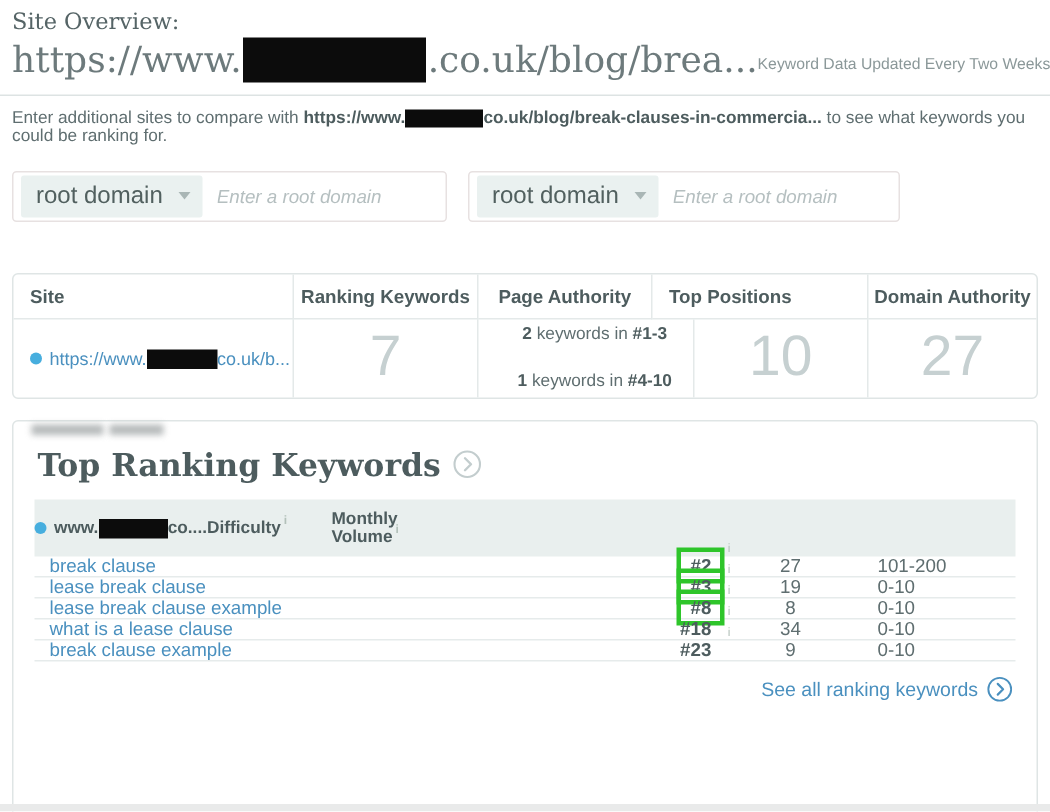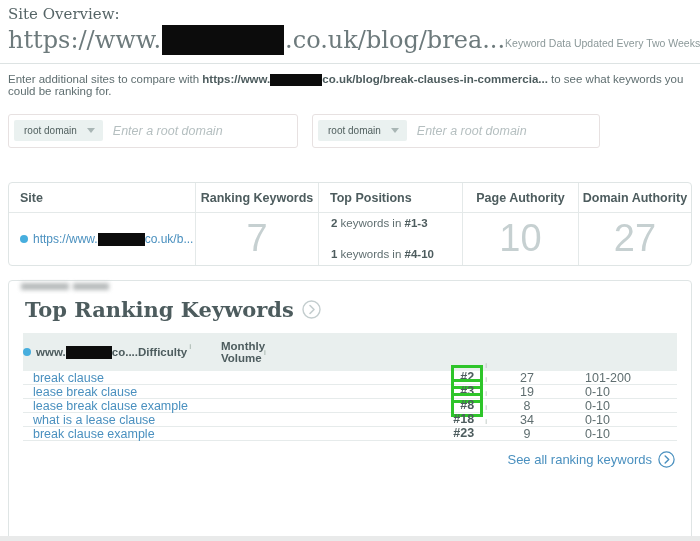--- a/index.html
+++ b/index.html
@@ -24,42 +24,42 @@
 
   
   .compare-intro { margin:9px 8px 0 8px; font-size:11.5px; color:#5f6e70; }
   .compare-intro b { color:#4d5c5e; }
 
   
   .form-row { display:flex; margin:17px 8px 0 8px; height:34px; }
   .input-group { display:flex; align-items:center; border:1px solid #e7e1e1; background:#fff; border-radius:3px; height:34px; }
   .input-group.g1 { width:290px; margin-right:14px; }
   .input-group.g2 { width:288px; margin-right:8px; }
-  .chip { display:flex; align-items:center; background:#eaf1f0; border-radius:2px; margin-left:5px; padding:5px 8px 5px 10px; font-size:10px; color:#51605f; cursor:pointer; }
+  .chip { display:flex; align-items:center; background:#eaf1f0; border-radius:2px; margin-left:5px; padding:5px 8px 5px 10px; font-size:16px; color:#51605f; cursor:pointer; }
   .caret { width:0; height:0; border-left:4px solid transparent; border-right:4px solid transparent; border-top:5px solid #a9b6b5; margin-left:10px; }
   .input-group input { border:none; outline:none; flex:1; min-width:0; font-size:12.5px; font-style:italic; color:#556466; padding:0 10px; font-family:"Liberation Sans", sans-serif; background:transparent; }
   .input-group input::placeholder { color:#b5bfc0; opacity:1; }
   .compare-btn { width:89px; height:34px; background:#abd7ee; color:#fff; border:none; border-radius:3px; font-size:12.5px; font-weight:bold; cursor:pointer; font-family:"Liberation Sans", sans-serif; }
 
   
   .summary-table { margin:34px 8px 0 8px; border:1px solid #dfe5e5; border-radius:4px; }
   .s-row { display:flex; }
   .s-cell { border-right:1px solid #e4e9e9; }
   .s-cell:last-child { border-right:none; }
   .c1 { width:187px; } .c2 { width:123px; } .c3 { width:144px; } .c4 { width:116px; } .c5 { flex:1; }
   .s-head .s-cell { font-size:12.5px; font-weight:bold; color:#4d5c5e; padding:8px 0 7px 0; text-align:center; border-bottom:1px solid #e4e9e9; }
   .s-head .c1, .s-head .c3 { text-align:left; padding-left:11px; }
   .s-body .s-cell { height:52px; display:flex; align-items:center; justify-content:center; }
   .s-body .c1 { justify-content:flex-start; padding-left:11px; }
   .big-num { font-size:38px; color:#c6d0d1; font-weight:400; }
   .dot { width:8px; height:8px; border-radius:50%; background:#47aede; display:inline-block; margin-right:5px; flex:none; }
   .site-link { font-size:12px; color:#4a90bf; text-decoration:none; white-space:nowrap; display:flex; align-items:center; cursor:pointer; }
   .top-pos { font-size:11.5px; color:#5f6e70; line-height:19px; padding-left:12px; }
   .top-pos b { color:#4d5c5e; }
-  .s-body .c3 { flex-direction:column; align-items:flex-start; justify-content:center;gap:12px; }
+  .s-body .c3 { flex-direction:column; align-items:center; justify-content:center;gap:12px; }
 
   
   .panel { position:relative; margin:14px 8px 0 8px; border:1px solid #dfe5e5; border-radius:4px; background:#fff; height:273px; }
   .smudge { position:absolute; top:2px; left:12px; width:48px; height:7px; background:#8f9596; filter:blur(2px); opacity:.65; }
   .smudge.s2 { left:64px; width:36px; }
   .panel-title-row { display:flex; align-items:center; margin:16px 0 11px 16px; }
   .panel-title { font-family:"DejaVu Serif", serif; font-weight:bold; font-size:21px; color:#4d5c5e; }
   .circle-arrow { margin-left:8px; cursor:pointer; }
 
   .k-table { margin:0 14px; }
@@ -115,22 +115,22 @@
           <span class="caret"></span>
         </div>
       <input type="text" placeholder="Enter a root domain" style="">
     </div>
   </div>
 
   <div class="summary-table">
     <div class="s-row s-head">
       <div class="s-cell c1">Site</div>
       <div class="s-cell c2">Ranking Keywords</div>
+      <div class="s-cell c4">Page Authority</div>
       <div class="s-cell c3">Top Positions</div>
-      <div class="s-cell c4">Page Authority</div>
       <div class="s-cell c5">Domain Authority</div>
     </div>
     <div class="s-row s-body">
       <div class="s-cell c1">
         <a class="site-link">
             <span class="dot"></span>
             <span>https://www.</span>
             <span class="redact mid"></span>
             <span>co.uk/b...</span>
           </a>

